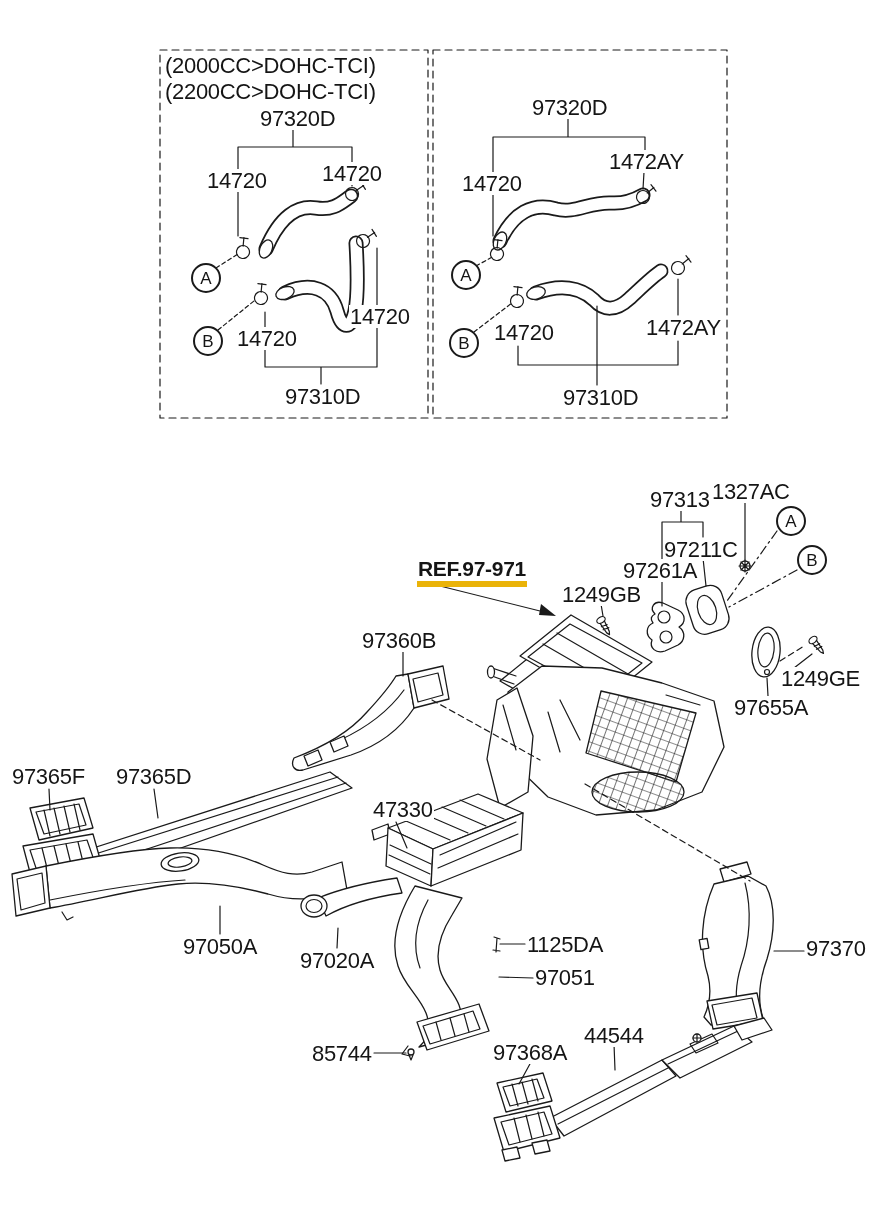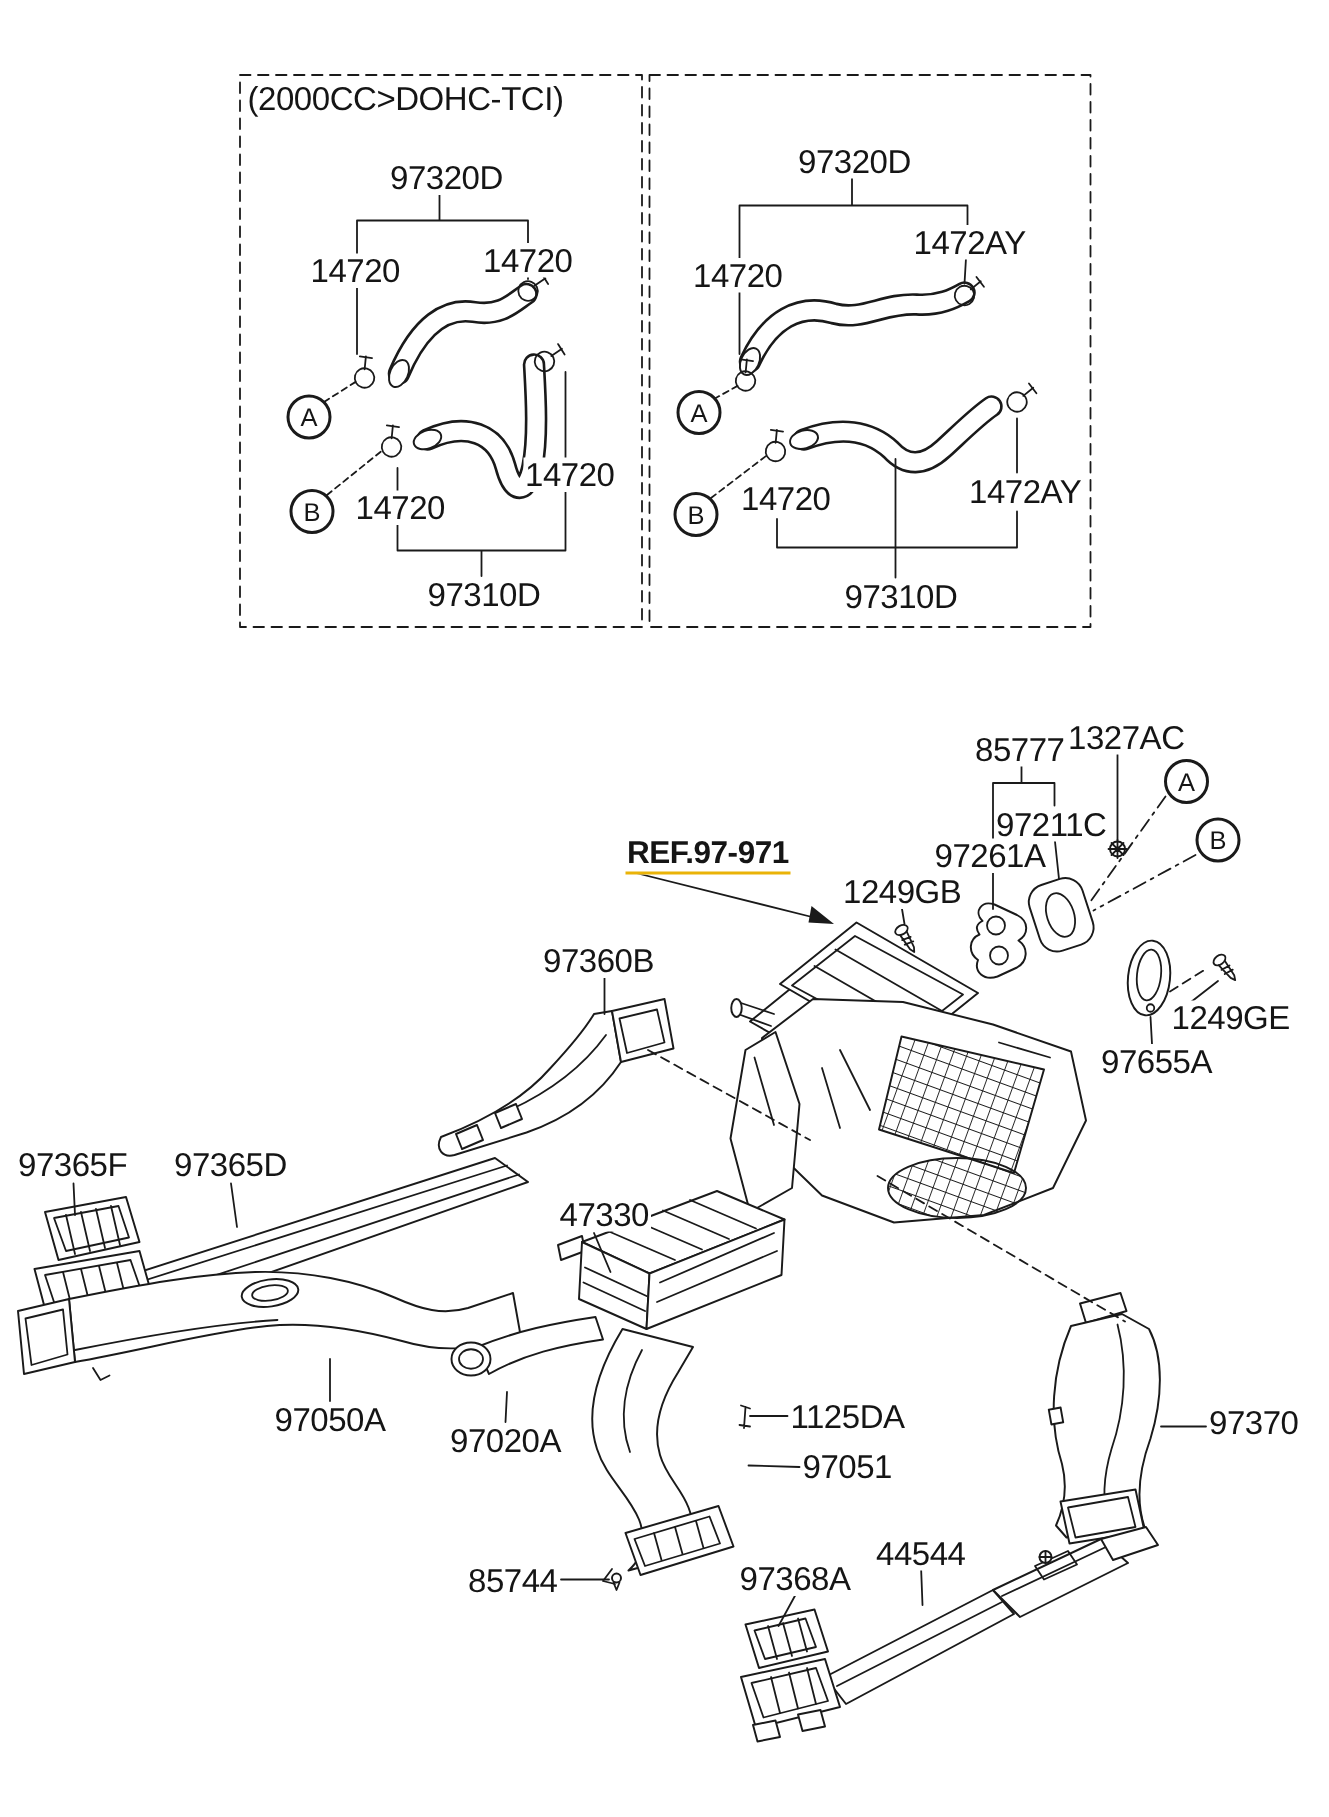--- a/index.html
+++ b/index.html
@@ -11,21 +11,21 @@
   .sk .tube-o{stroke-width:15;stroke-linecap:round;}
   .sk .tube-i{stroke:#ffffff;stroke-width:11.5;stroke-linecap:round;}
   .sk .ldr{stroke-width:1.2;}
   .sk .dsh1{stroke-dasharray:4 3;}
   .sk .dsh2{stroke-dasharray:9 4 2 4;}
   .sk .dsh3{stroke-dasharray:6 4;}
   .sk .fillblk{fill:#1a1a1a;stroke:none;}
   .sk .hatch{fill:url(#grid);}
   .lbl{position:absolute;font-size:22px;line-height:1.05;white-space:nowrap;
        background:#fff;padding:0 1px;letter-spacing:-0.3px;}
-  .lbl.ref{font-weight:bold;border-bottom:2px solid #eab308;padding-bottom:1px;font-size:21px;}
+  .lbl.ref{font-weight:bold;border-bottom:6px solid #eab308;padding-bottom:1px;font-size:21px;}
   .mkr{position:absolute;width:26px;height:26px;border:2px solid #1a1a1a;border-radius:50%;
        background:#fff;display:flex;align-items:center;justify-content:center;
        font-size:17px;line-height:1;}
 </style>
 </head>
 <body>
 
 <div class="stage">
 
 <svg class="sk" width="886" height="1211" viewBox="0 0 886 1211">
@@ -220,40 +220,41 @@
       M774,951 H804 M374,1053 H406 M531,1062 L519,1084 M614,1044 L615,1070"></path>
     <path class="ldr dsh1" d="M216,268 L238,254 M218,330 L254,301 M476,266 L494,256 M474,332 L512,303"></path>
     <path class="ldr dsh2" d="M777,531 L727,601 M797,570 L729,607"></path>
     <path class="ldr dsh3" d="M432,700 L540,760 M585,784 L750,881 M780,661 L804,646"></path>
     <path class="ldr" d="M420,581 L544,612"></path>
     <polygon class="fillblk" points="556,616 541,604 539,615"></polygon>
   </g>
 </svg>
 
 <div class="lbl" style="left:164px;top:54px">(2000CC&gt;DOHC-TCI)</div>
+<div class="lbl" style="left:164px;top:80px">(2200CC&gt;DOHC-TCI)</div>
 <div class="lbl" style="left:259px;top:107px">97320D</div>
 <div class="lbl" style="left:206px;top:169px">14720</div>
 <div class="lbl" style="left:321px;top:162px">14720</div>
 <div class="lbl" style="left:236px;top:327px">14720</div>
 <div class="lbl" style="left:349px;top:305px">14720</div>
 <div class="lbl" style="left:284px;top:385px">97310D</div>
 <div class="mkr" style="left:191px;top:263px">A</div>
 <div class="mkr" style="left:193px;top:326px">B</div>
 
 <div class="lbl" style="left:531px;top:96px">97320D</div>
 <div class="lbl" style="left:608px;top:150px">1472AY</div>
 <div class="lbl" style="left:461px;top:172px">14720</div>
 <div class="lbl" style="left:493px;top:321px">14720</div>
 <div class="lbl" style="left:645px;top:316px">1472AY</div>
 <div class="lbl" style="left:562px;top:386px">97310D</div>
 <div class="mkr" style="left:451px;top:260px">A</div>
 <div class="mkr" style="left:449px;top:328px">B</div>
 
 <div class="lbl ref" style="left:417px;top:558px">REF.97-971</div>
-<div class="lbl" style="left:649px;top:488px">85777</div>
+<div class="lbl" style="left:649px;top:488px">97313</div>
 <div class="lbl" style="left:711px;top:480px">1327AC</div>
 <div class="lbl" style="left:663px;top:538px">97211C</div>
 <div class="lbl" style="left:622px;top:559px">97261A</div>
 <div class="lbl" style="left:561px;top:583px">1249GB</div>
 <div class="lbl" style="left:361px;top:629px">97360B</div>
 <div class="lbl" style="left:780px;top:667px">1249GE</div>
 <div class="lbl" style="left:733px;top:696px">97655A</div>
 <div class="lbl" style="left:11px;top:765px">97365F</div>
 <div class="lbl" style="left:115px;top:765px">97365D</div>
 <div class="lbl" style="left:372px;top:798px">47330</div>

